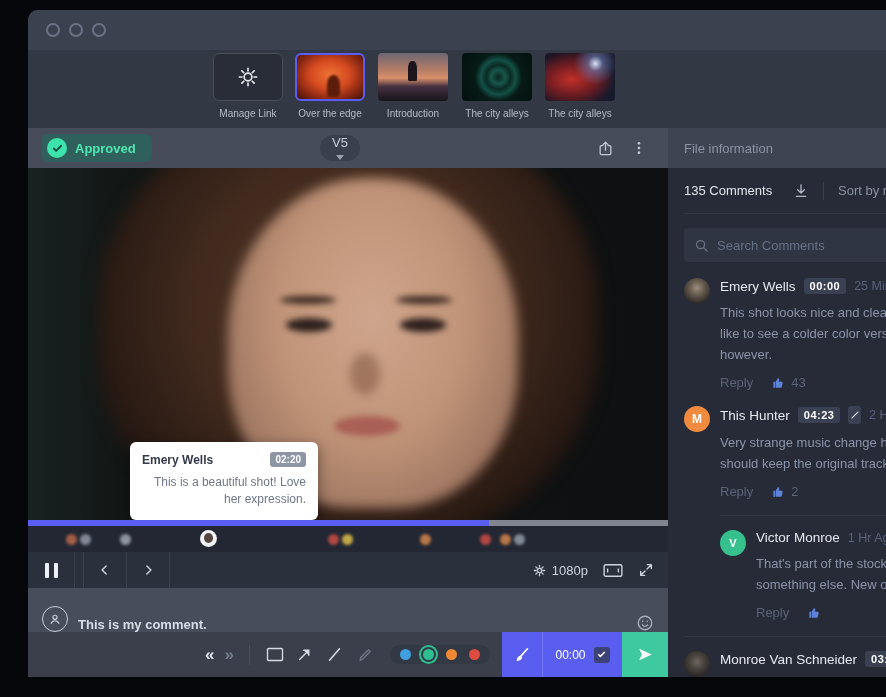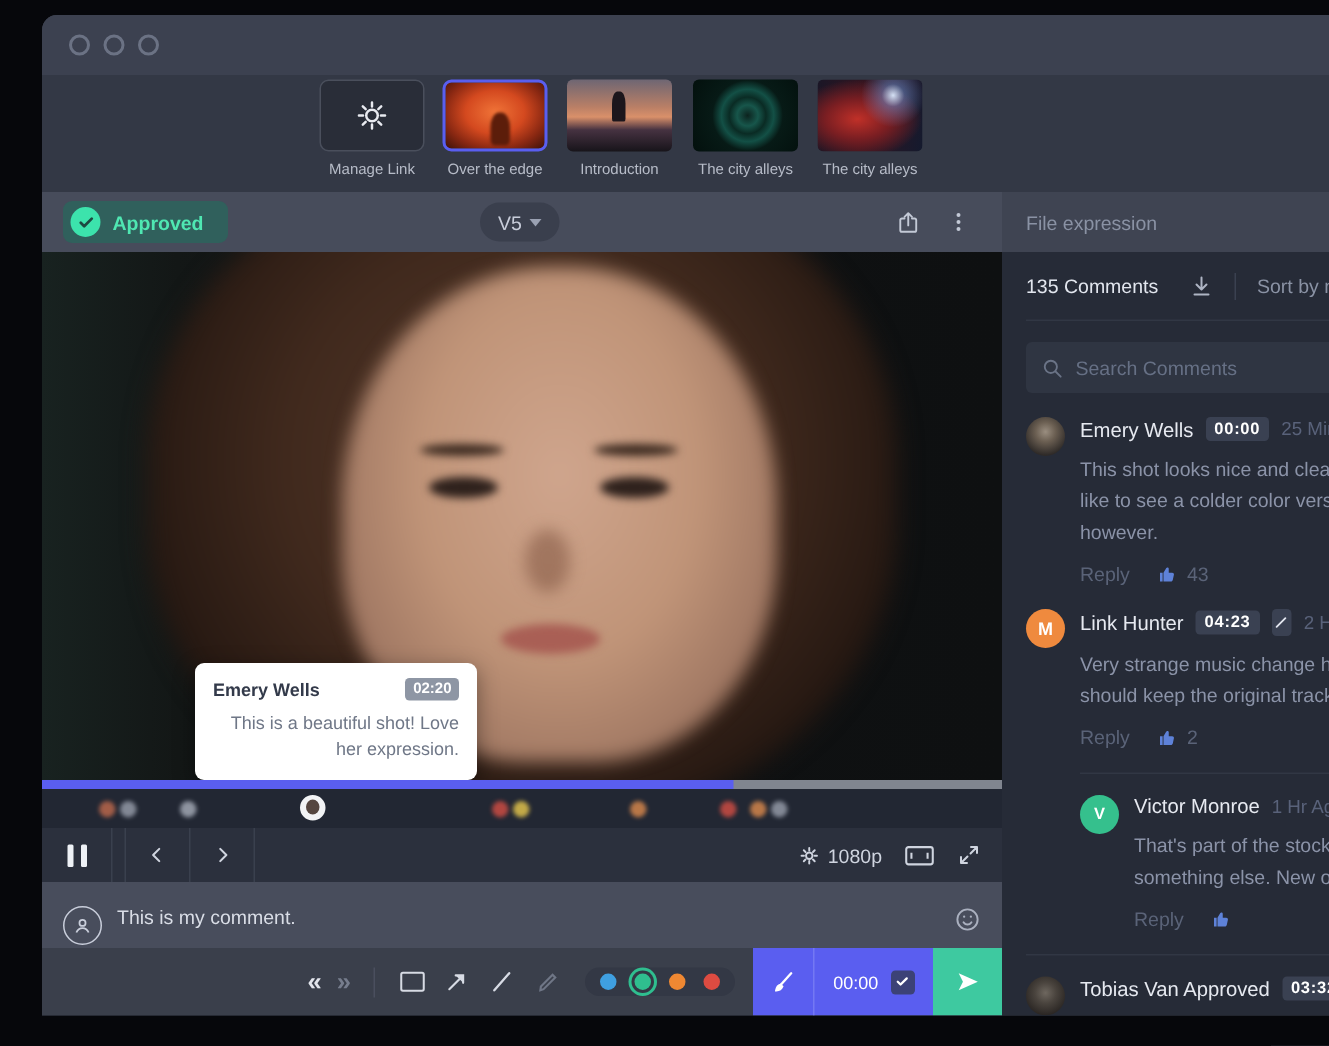--- a/index.html
+++ b/index.html
@@ -40,21 +40,21 @@
   .main { flex:1; display:flex; min-height:0; }
   .leftcol { width:640px; flex:none; display:flex; flex-direction:column; }
 
   
   .pheader { height:40px; background:#474c5b; position:relative; display:flex; align-items:center; padding:0 14px; flex:none; }
   .approved { display:flex; align-items:center; gap:8px; background:#30605c; border-radius:6px;
     padding:4px 16px 4px 5px; color:#4fe7b2; font-size:13px; font-weight:bold; }
   .okcircle { width:20px; height:20px; border-radius:50%; background:#3ce3ac; color:#1d4a41;
     display:flex; align-items:center; justify-content:center; }
   .vpill { position:absolute; left:292px; top:7px; height:26px; padding:0 12px; background:#3a3f4d;
-    border-radius:13px; display:flex; align-items:center; gap:5px; color:#c8cdda; font-size:13px; }
+    border-radius:13px; display:flex; align-items:center; gap:5px; color:#c8cdda; font-size:13px;flex-direction:column; }
   .caret { width:0; height:0; border-left:4px solid transparent; border-right:4px solid transparent;
     border-top:5px solid #9aa1b2; }
   .hicons { margin-left:auto; display:flex; gap:4px; }
   .iconbtn { width:30px; height:30px; display:flex; align-items:center; justify-content:center; color:#c3c9d6; }
 
   
   .video { height:352px; position:relative; overflow:hidden; flex:none;
     background:linear-gradient(90deg,#182220 0%, #131716 14%, #101213 30%, #0e1011 100%); }
   .hair { position:absolute; left:70px; top:-60px; width:500px; height:440px; border-radius:45%;
     background:radial-gradient(ellipse at 50% 45%, #55392a 0%, #40291d 45%, #241711 75%, rgba(15,10,8,0) 100%);
@@ -102,21 +102,21 @@
   .stepper { display:flex; flex-direction:column; gap:3px; }
   .stepper b { width:0; height:0; border-left:4px solid transparent; border-right:4px solid transparent; }
   .stepper b.up { border-bottom:5px solid #8f96a6; } .stepper b.dn { border-top:5px solid #8f96a6; }
   .time { font-size:13px; color:#7a8196; white-space:nowrap; }
   .time b { color:#e8ebf2; font-weight:bold; }
   .navbtn { width:42px; color:#cfd4df; }
   .rgroup { margin-left:auto; display:flex; align-items:center; gap:15px; padding-right:14px; }
   .qual { display:flex; align-items:center; gap:6px; font-size:13px; color:#cfd4df; }
 
   
-  .composer { height:44px; background:#484d5c; display:flex; align-items:flex-start; padding:16px 14px; gap:10px; flex:none; }
+  .composer { height:44px; background:#484d5c; display:flex; align-items:flex-end; padding:0 14px; gap:10px; flex:none;font-weight:bold; }
   .avatar-outline { width:26px; height:26px; border:1.5px solid #c9cedb; border-radius:50%;
     display:flex; align-items:center; justify-content:center; color:#c9cedb; flex:none; }
   .ctext { font-size:13px; color:#d9dde6; }
   .emoji { margin-left:auto; color:#aab0bf; display:flex; }
 
   
   .toolbar { flex:1; min-height:40px; background:#3a3f4b; display:flex; align-items:center; }
   .tspacer { width:172px; flex:none; }
   .chev { font-size:17px; font-weight:bold; color:#e2e5ec; padding:0 5px; }
   .chev.dim { color:#767d8d; }
@@ -422,21 +422,21 @@
             <svg width="17" height="17" viewBox="0 0 24 24" fill="#ffffff">
                 <polygon points="3,4 21,12 3,20 7,12"></polygon>
               </svg>
           </span>
         </span>
       </div>
     </div>
 
     <div class="sidebar">
       <div class="fiheader">
-        <span>File expression</span>
+        <span>File information</span>
       </div>
       <div class="sbody">
         <div class="chead">
           <span class="ccount">135 Comments</span>
           <span class="dl">
             <span>
               <svg width="16" height="16" viewBox="0 0 24 24" fill="none" stroke="currentColor" stroke-width="2" stroke-linecap="round" stroke-linejoin="round">
                   <path d="M12 3v11M7 10l5 5 5-5M5 20h14"></path>
                 </svg>
             </span>
@@ -479,21 +479,21 @@
                 <span>43</span>
               </span>
             </div>
           </div>
         </div>
 
         <div class="citem">
           <span class="cavatar av-orange">M</span>
           <div class="cbody">
             <div class="nrow">
-              <span class="cname">Link Hunter</span>
+              <span class="cname">This Hunter</span>
               <span class="tc">04:23</span>
               <span class="brbadge">
                 <span>
                     <svg width="10" height="10" viewBox="0 0 24 24" stroke="currentColor" stroke-width="3" stroke-linecap="round">
                       <path d="M5 19L19 5"></path>
                     </svg>
                   </span>
               </span>
               <span class="ago">2 Hrs Ago</span>
             </div>
@@ -539,21 +539,21 @@
               </div>
             </div>
           </div>
         </div>
 
         <div class="sep-top">
           <div class="citem" style="padding-top:14px">
             <span class="cavatar av-photo-b"></span>
             <div class="cbody">
               <div class="nrow">
-                <span class="cname">Tobias Van Approved</span>
+                <span class="cname">Monroe Van Schneider</span>
                 <span class="tc">03:32</span>
 
               </div>
               <div class="clines">
                 <div class="cline">I wouldn't cut here. I guess you were</div>
 
               </div>
             </div>
           </div>
         </div>

